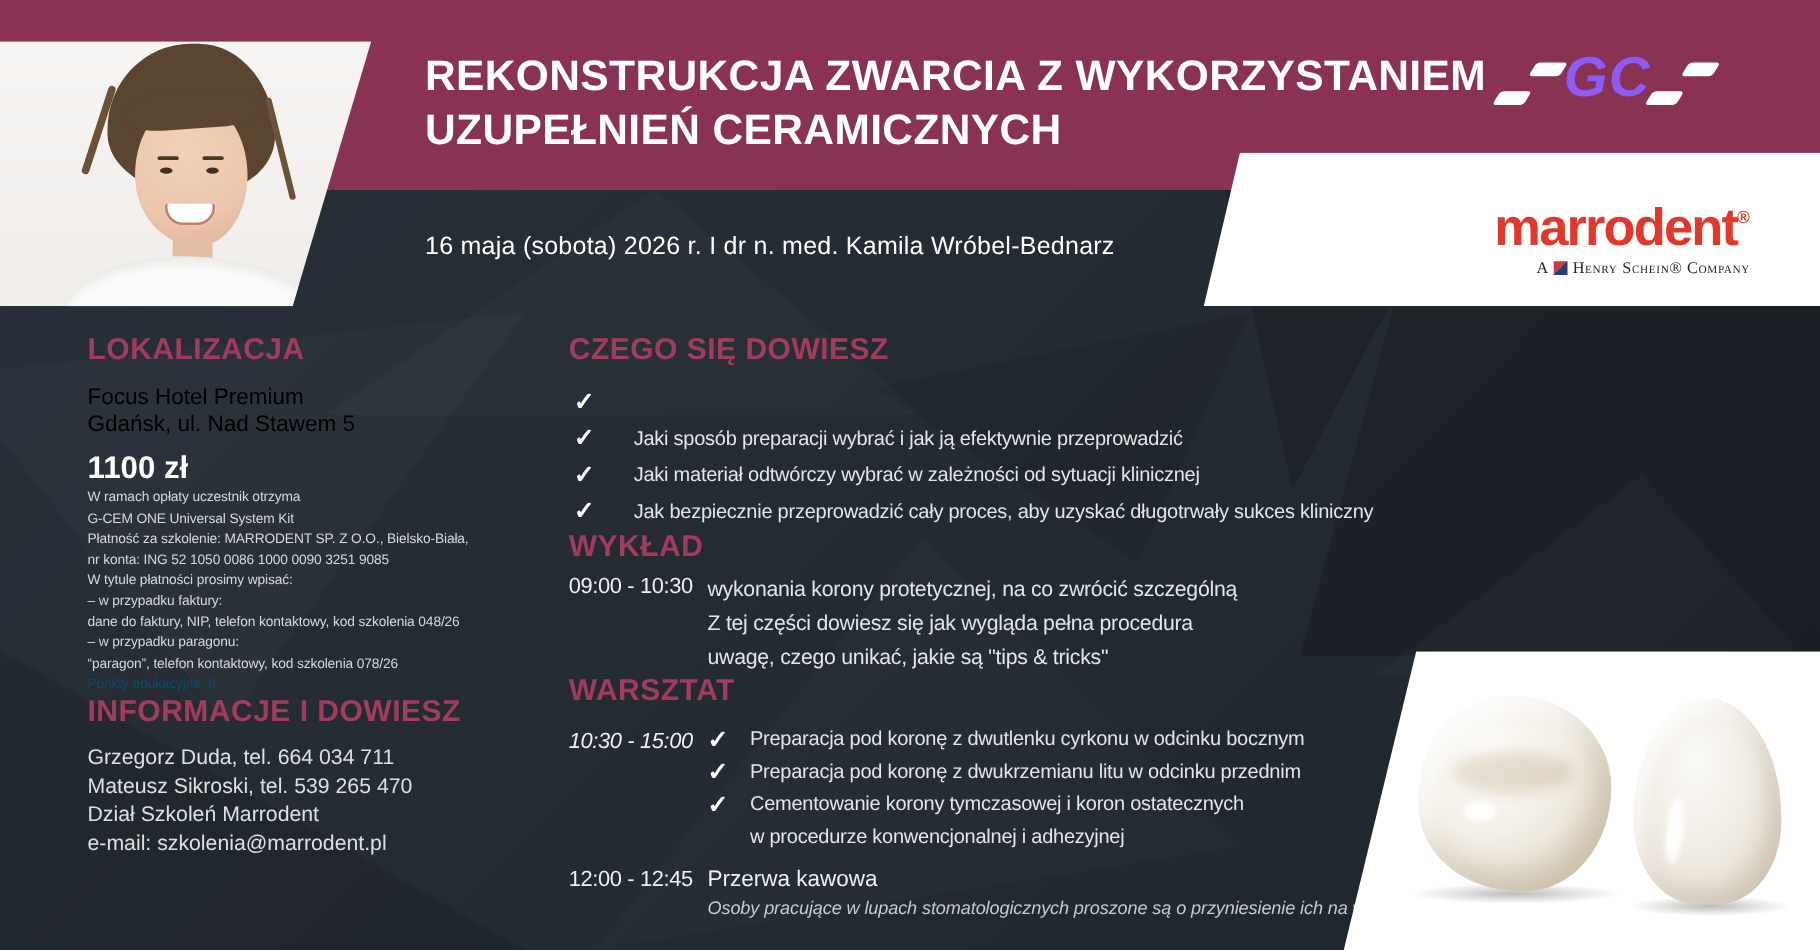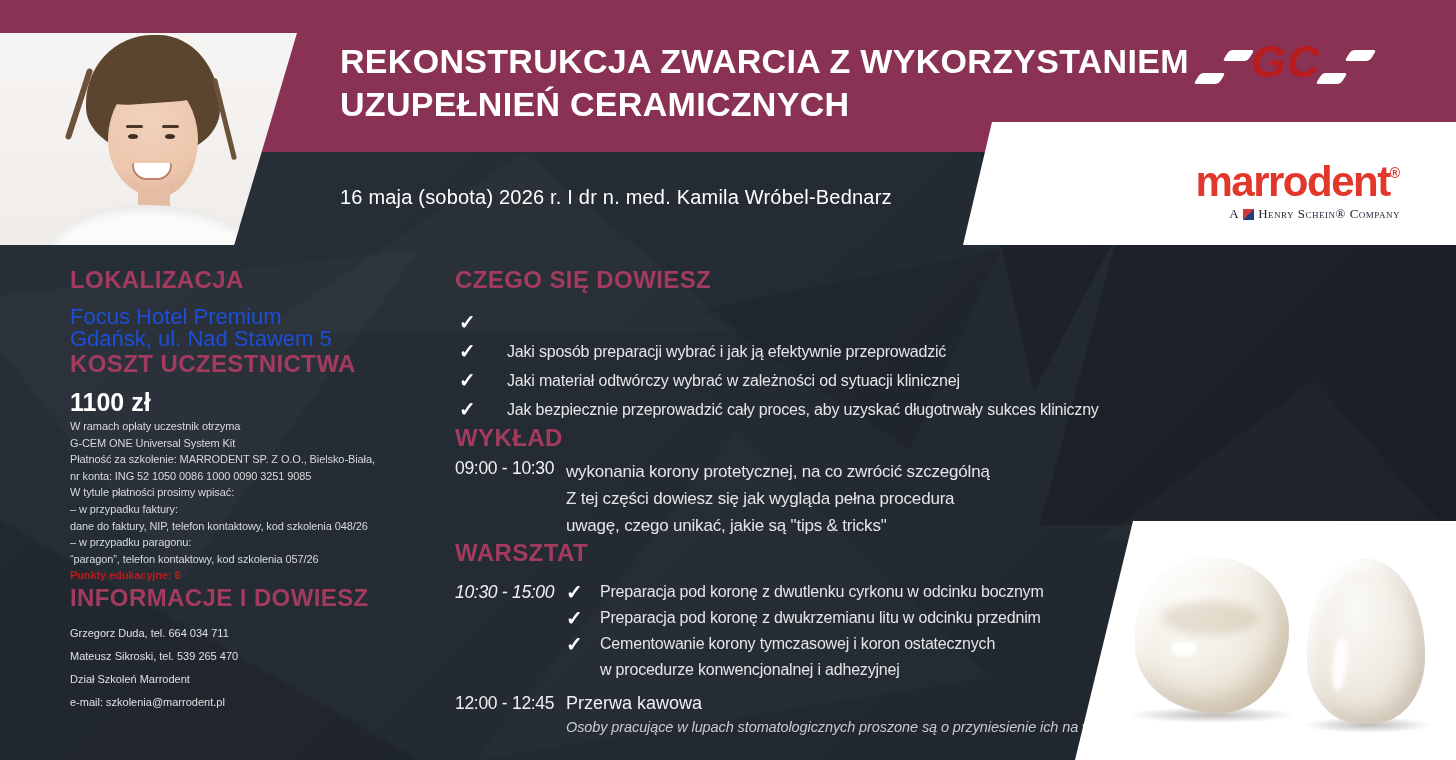--- a/index.html
+++ b/index.html
@@ -18,21 +18,21 @@
   .f4{left:1040px;top:245px;width:416px;height:280px;background:rgba(0,0,0,.16);clip-path:polygon(18% 0,100% 0,100% 100%,0 100%);}
   .f5{left:0;top:520px;width:420px;height:240px;background:rgba(0,0,0,.10);clip-path:polygon(0 0,100% 100%,0 100%);}
   .f6{left:430px;top:430px;width:560px;height:330px;background:rgba(255,255,255,.014);clip-path:polygon(8% 100%,55% 0,100% 75%);}
   .f7{left:700px;top:250px;width:300px;height:200px;background:rgba(0,0,0,.08);clip-path:polygon(100% 0,0 30%,70% 100%);}
   .f8{left:1100px;top:380px;width:356px;height:160px;background:rgba(255,255,255,.02);clip-path:polygon(0 100%,60% 0,100% 100%);}
   
   .maroon-band{left:0;top:0;width:1456px;height:152px;background:#8a3254;}
   .title{left:340px;top:40px;width:860px;color:#ffffff;font-size:34px;font-weight:700;line-height:43px;letter-spacing:.3px;}
   .event-info{left:340px;top:186px;color:#ffffff;font-size:20px;letter-spacing:.2px;}
   
-  .gc-logo{left:1195px;top:42px;width:176px;height:56px;color:#b91c1c;}
+  .gc-logo{left:1195px;top:42px;width:176px;height:56px;color:#8b5cf6;}
   .gc-bar{position:absolute;width:25px;height:11px;background:#fff;border-radius:3px;transform:skewX(-32deg);}
   .gc-b1{left:2px;top:31px;}
   .gc-b2{left:31px;top:8px;}
   .gc-b3{left:124px;top:31px;}
   .gc-b4{left:153px;top:8px;}
   .gc-text{position:absolute;left:56px;top:-6px;font-size:45px;font-weight:800;font-style:italic;letter-spacing:1px;}
   
   .logo-panel{left:960px;top:122px;width:496px;height:123px;background:#ffffff;
     clip-path:polygon(32px 0,496px 0,496px 123px,3px 123px);}
   .brand-block{position:absolute;right:56px;top:30px;text-align:left;}
@@ -56,27 +56,27 @@
   .ph-brow{position:absolute;width:17px;height:3px;background:#4a3827;border-radius:2px;}
   .ph-eye{position:absolute;width:10px;height:5px;background:#3c2f24;border-radius:50%;}
   .ph-smile{position:absolute;left:132px;top:130px;width:40px;height:17px;background:#fff;
     border:2px solid #c07f70;border-top:none;border-radius:4px 4px 22px 22px;box-sizing:border-box;}
   .ph-neck{position:absolute;left:138px;top:156px;width:32px;height:28px;background:#e5bda4;}
   .ph-blouse{position:absolute;left:52px;top:172px;width:200px;height:44px;background:#fbfbfa;
     border-radius:46% 54% 0 0/100% 100% 0 0;box-shadow:inset 0 6px 8px rgba(0,0,0,.07);}
   
   h2.sec{margin:0;font-size:24px;line-height:28px;font-weight:700;color:#a33b5f;letter-spacing:.4px;}
   .col-left{left:70px;top:266px;width:390px;}
-  .loc-lines{margin-top:12px;font-size:22px;line-height:22px;color:#1d4ed8;}
+  .loc-lines{margin-top:12px;font-size:18px;line-height:22px;color:#000000;}
   .price{margin-top:10px;font-size:25px;line-height:28px;font-weight:700;color:#ffffff;}
   .details{margin-top:2px;font-size:11px;line-height:16.6px;color:#d6d9dc;letter-spacing:-.1px;white-space:nowrap;}
-  .details .bold{font-weight:700;color:#b91c1c;}
+  .details .bold{font-weight:400;color:#0c4a6e;}
   .gap1{margin-top:14px;}
   .gap2{margin-top:2px;}
-  .contact-lines{margin-top:10px;font-size:11px;line-height:23px;color:#dde0e3;}
+  .contact-lines{margin-top:10px;font-size:17px;line-height:23px;color:#dde0e3;}
   .col-mid{left:455px;top:266px;width:700px;}
   .learn-list{margin-top:14px;}
   .learn-row{display:flex;height:29px;align-items:center;}
   .learn-check{width:52px;padding-left:4px;box-sizing:border-box;}
   .check{color:#ffffff;font-size:20px;font-weight:600;line-height:1;}
   .learn-text{font-size:16px;color:#e3e6e8;letter-spacing:-.2px;}
   .lect-row{display:flex;margin-top:6px;}
   .time-col{width:111px;flex:0 0 111px;font-size:17.5px;color:#eef0f2;letter-spacing:-.3px;}
   .lect-text{font-size:17px;line-height:27px;color:#e3e6e8;letter-spacing:-.2px;}
   .ws-head{margin-top:14px;}
@@ -165,32 +165,31 @@
     </div>
   </div>
 </div>
 
 <div class="abs col-left">
   <h2 class="sec">LOKALIZACJA</h2>
   <div class="loc-lines">
     <div>Focus Hotel Premium</div>
     <div>Gdańsk, ul. Nad Stawem 5</div>
   </div>
-  <h2 class="sec gap1">KOSZT UCZESTNICTWA</h2>
   <div class="price">1100 zł</div>
   <div class="details">
     <div>W ramach opłaty uczestnik otrzyma</div>
     <div>G-CEM ONE Universal System Kit</div>
     <div>Płatność za szkolenie: MARRODENT SP. Z O.O., Bielsko-Biała,</div>
     <div>nr konta: ING 52 1050 0086 1000 0090 3251 9085</div>
     <div>W tytule płatności prosimy wpisać:</div>
     <div>– w przypadku faktury:</div>
     <div>dane do faktury, NIP, telefon kontaktowy, kod szkolenia 048/26</div>
     <div>– w przypadku paragonu:</div>
-    <div>“paragon”, telefon kontaktowy, kod szkolenia 057/26</div>
+    <div>“paragon”, telefon kontaktowy, kod szkolenia 078/26</div>
     <div class="bold">Punkty edukacyjne: 6</div>
   </div>
   <h2 class="sec gap2">INFORMACJE I DOWIESZ</h2>
   <div class="contact-lines">
     <div>Grzegorz Duda, tel. 664 034 711</div>
     <div>Mateusz Sikroski, tel. 539 265 470</div>
     <div>Dział Szkoleń Marrodent</div>
     <div>e-mail: szkolenia@marrodent.pl</div>
   </div>
 </div>

